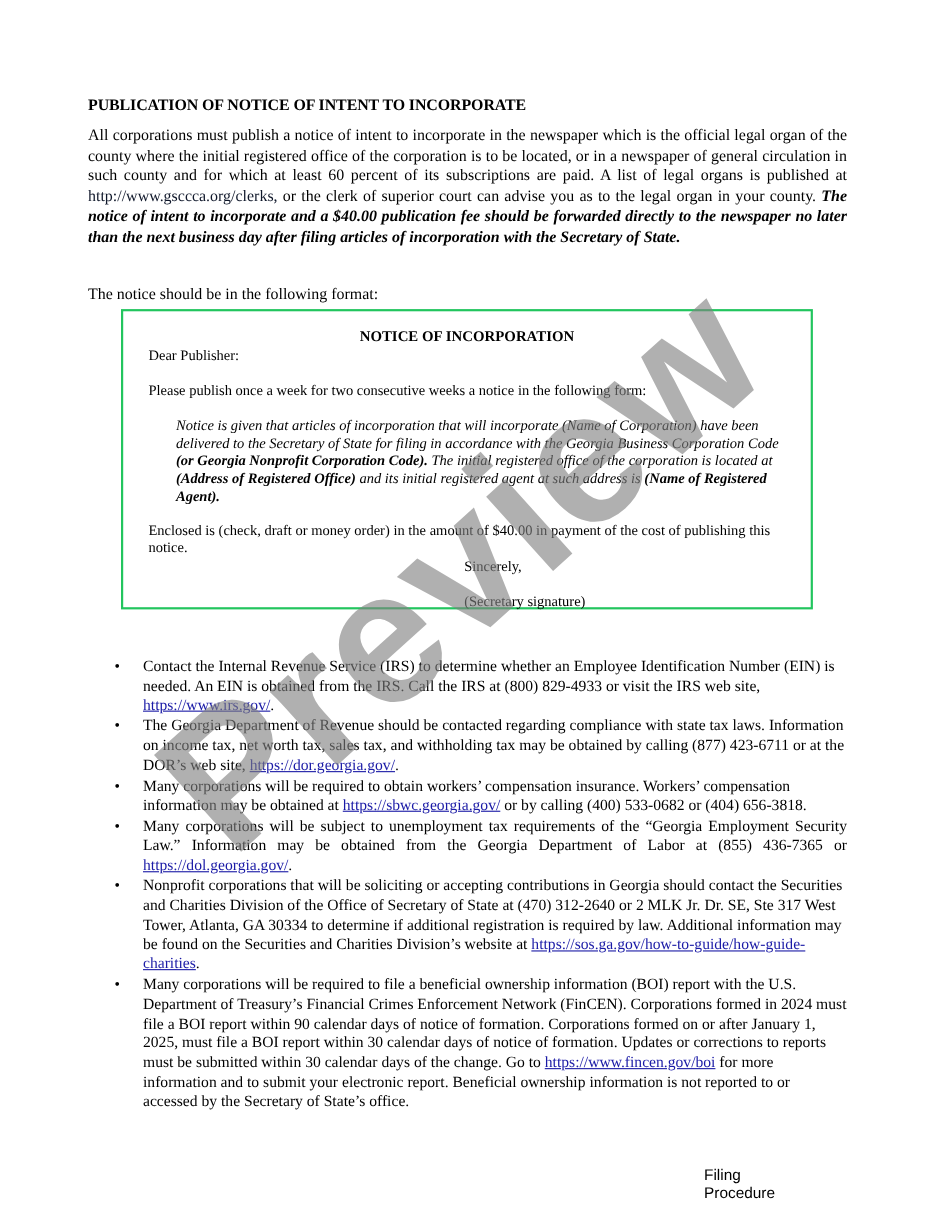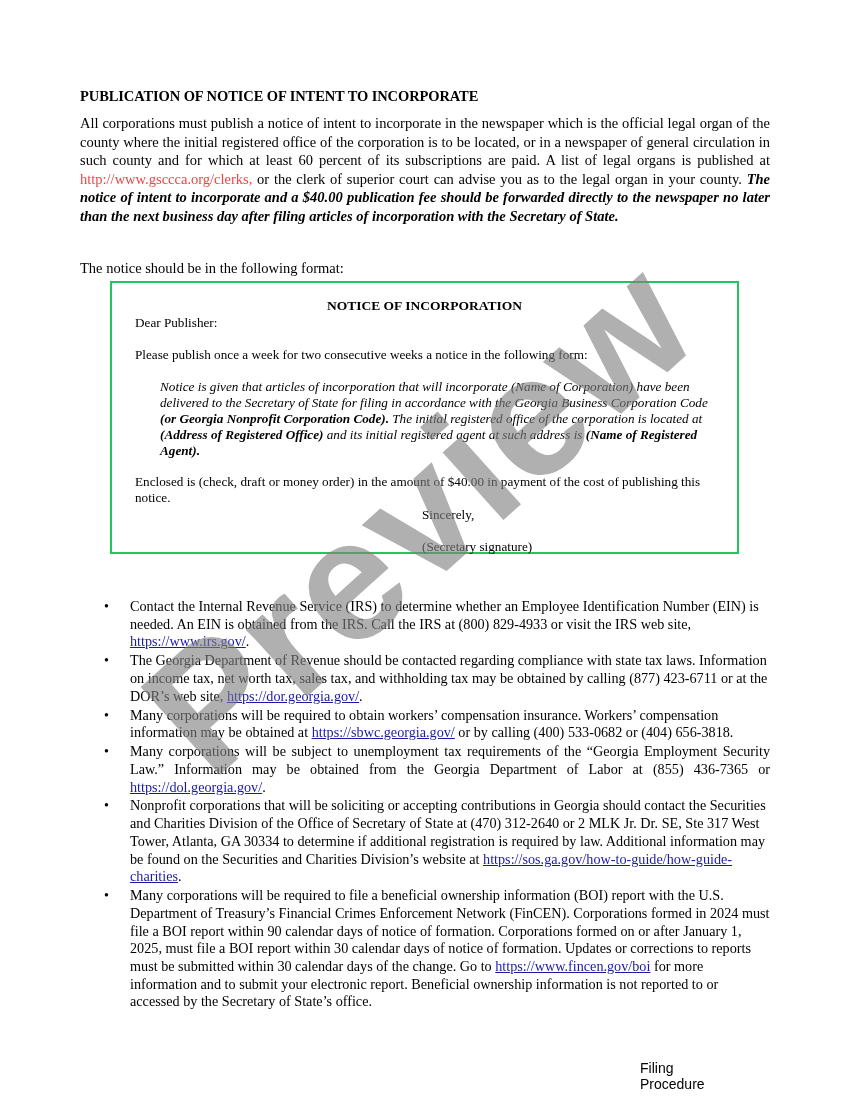--- a/index.html
+++ b/index.html
@@ -6,21 +6,21 @@
     body {
       width: 850px; height: 1100px; background: #ffffff; position: relative; overflow: hidden;
       font-family: "Liberation Serif", serif; color: #000;
     }
     .page { position: absolute; left: 0; top: 0; width: 696px; height: 1100px; }
     .h1 { position: absolute; left: 80px; top: 88px; font-weight: bold; font-size: 14.5px; letter-spacing: -0.1px; }
     .para {
       position: absolute; left: 80px; top: 114px; width: 690px;
       font-size: 14.5px; line-height: 18.6px; text-align: justify;
     }
-    .para a { color: #ef4444; text-decoration: none; }
+    .para a { color: #0f172a; text-decoration: none; }
     .para .bi { font-weight: bold; font-style: italic; }
     .format-intro { position: absolute; left: 80px; top: 260px; font-size: 14.5px; }
     .notice-box {
       position: absolute; left: 110px; top: 281px; width: 629px; height: 273px;
       border: 2px solid #22c55e; box-sizing: border-box;
     }
     .nb-title { position: absolute; left: 0; width: 100%; top: 15px; text-align: center; font-weight: bold; font-size: 13.5px; }
     .nb-text { position: absolute; font-size: 13.2px; line-height: 16px; }
     .nb-dear { left: 23px; top: 32px; }
     .nb-please { left: 23px; top: 64px; }

